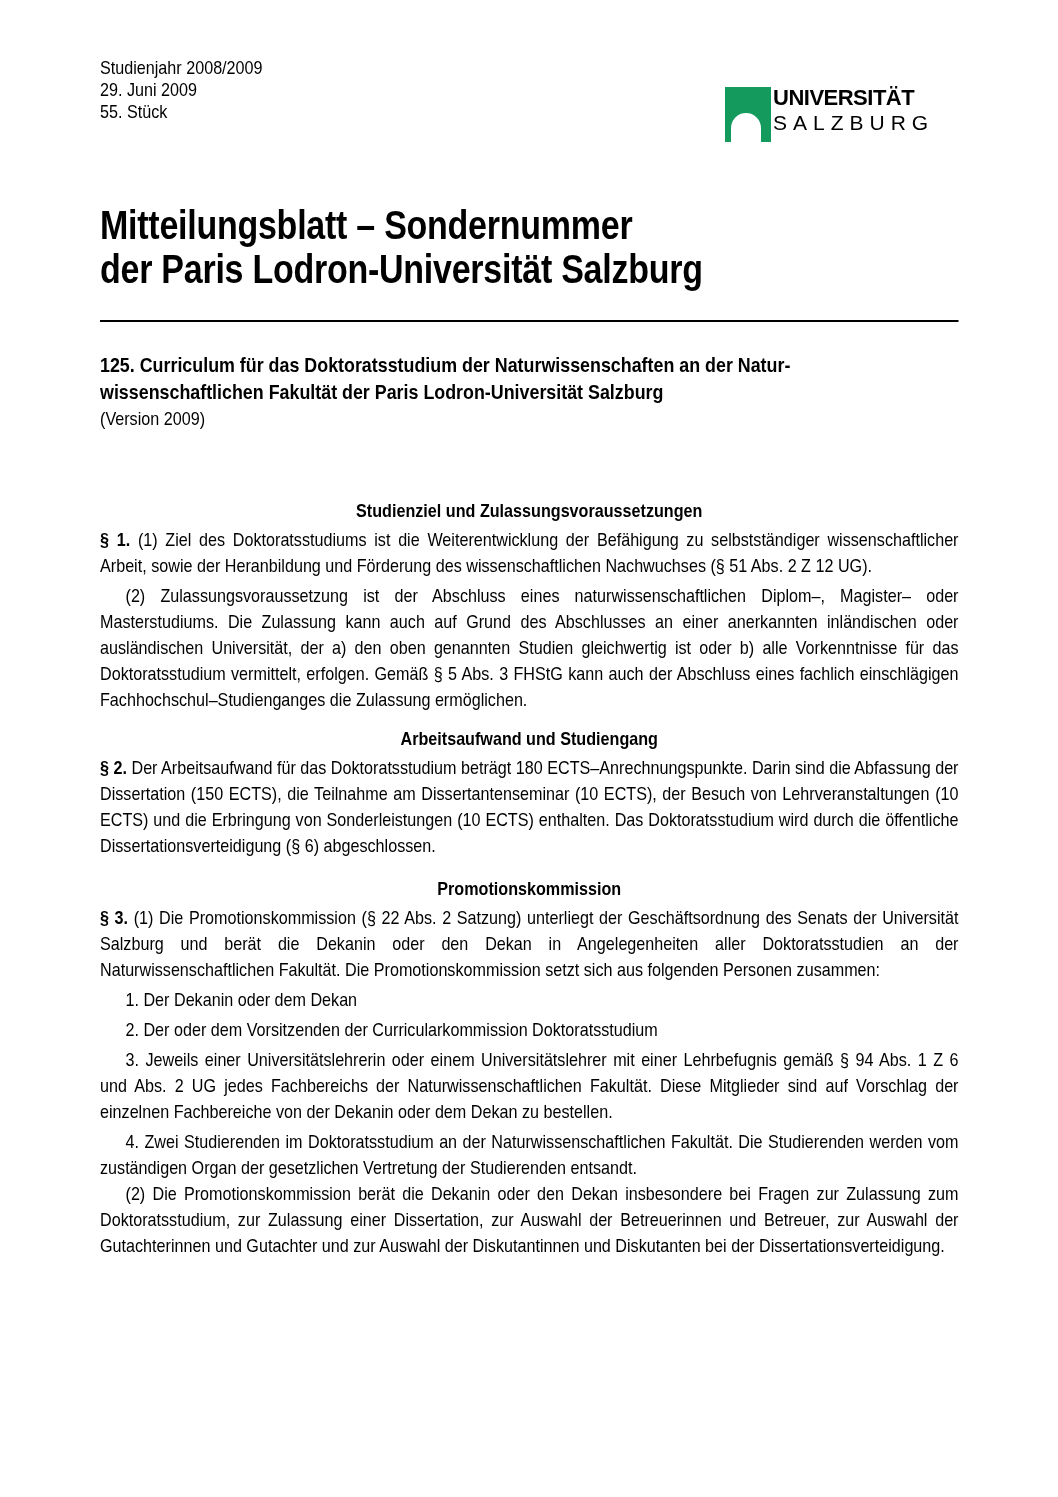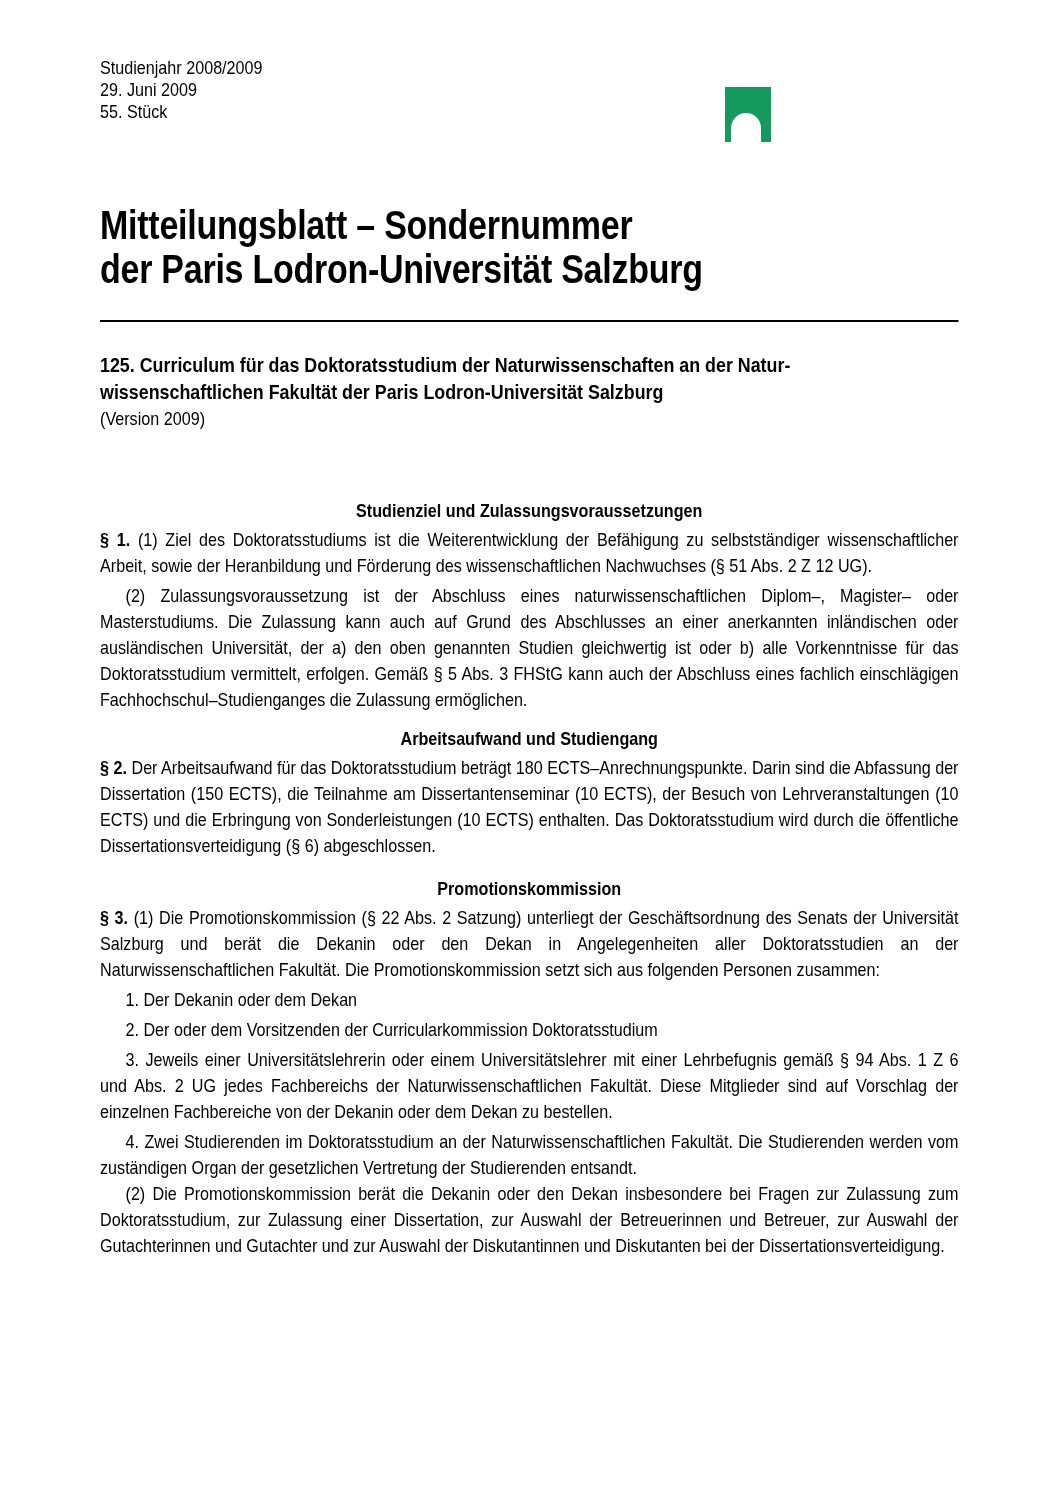--- a/index.html
+++ b/index.html
@@ -159,15 +159,19 @@
     </div>
 
     <p class="body indent">(2) Die Promotionskommission berät die Dekanin oder den Dekan insbesondere bei Fragen zur Zulassung zum Doktoratsstudium, zur Zulassung einer Dissertation, zur Auswahl der Betreuerinnen und Betreuer, zur Auswahl der Gutachterinnen und Gutachter und zur Auswahl der Diskutantinnen und Diskutanten bei der Dissertationsverteidigung.</p>
 
   </div>
 
   <div class="logo">
     <div class="logo-mark" style="background: rgb(21, 154, 94);">
       <div class="logo-arch"></div>
     </div>
+    <div class="logo-text">
+      <div class="logo-line1">UNIVERSITÄT</div>
+      <div class="logo-line2">SALZBURG</div>
+    </div>
   </div>
 
 </div>
 
 </body></html>

